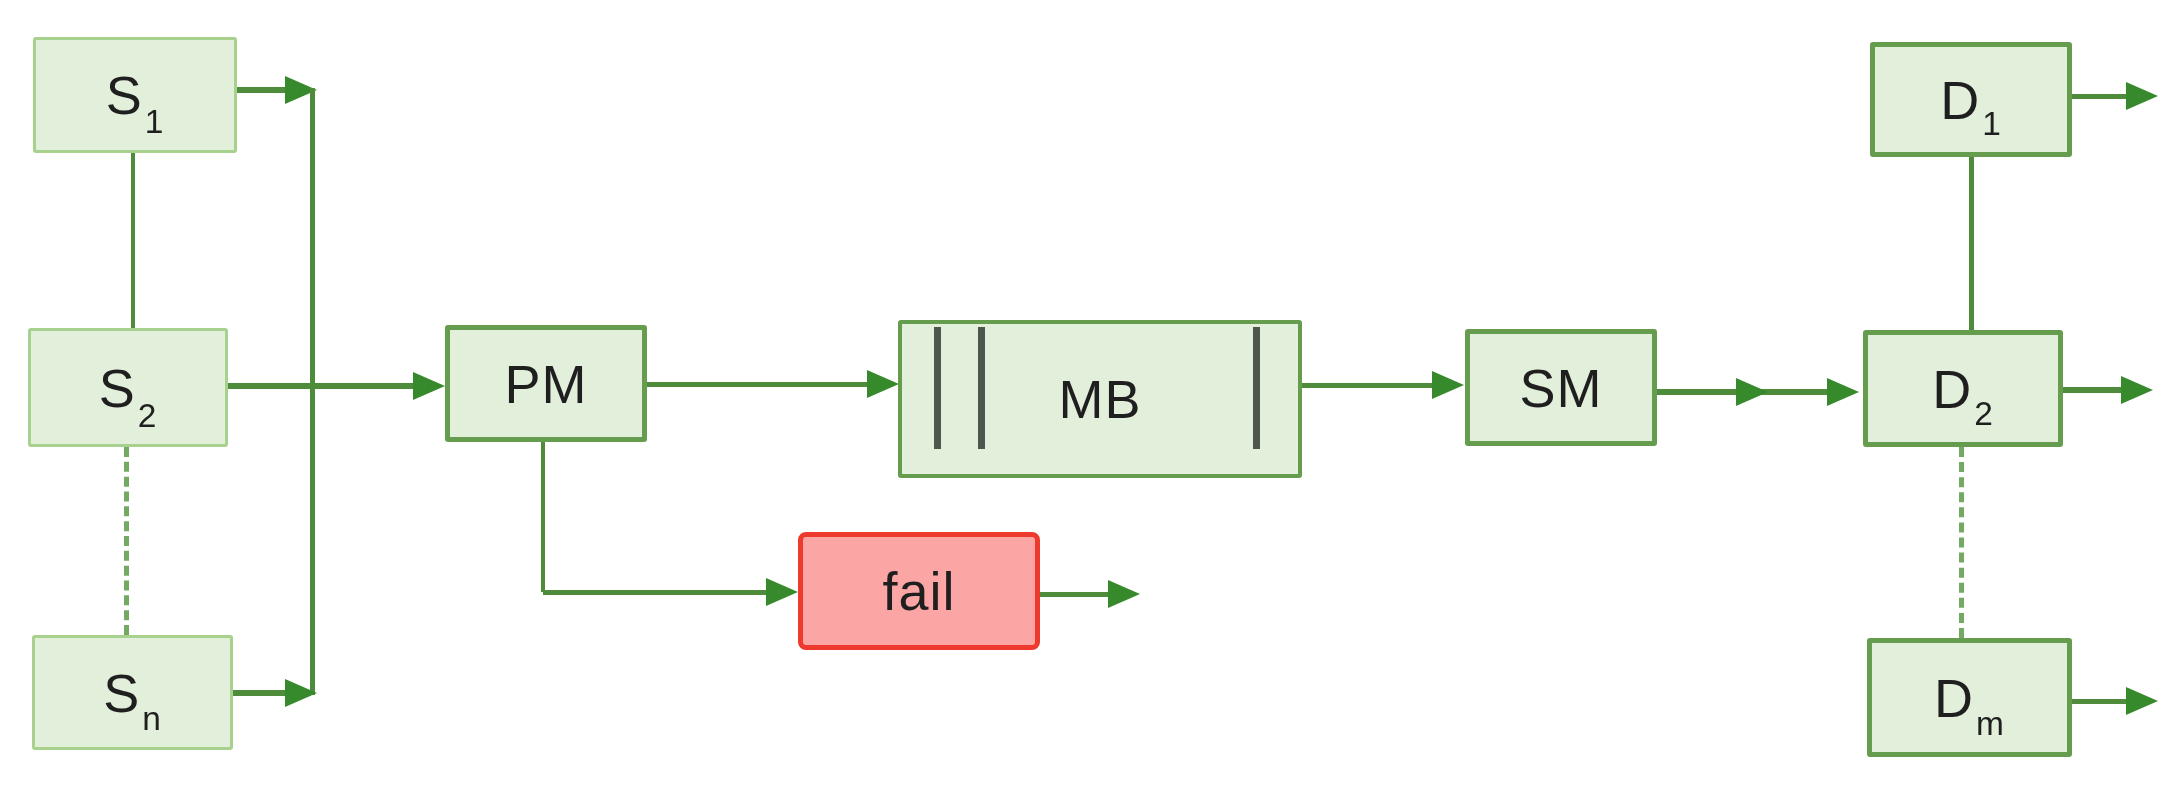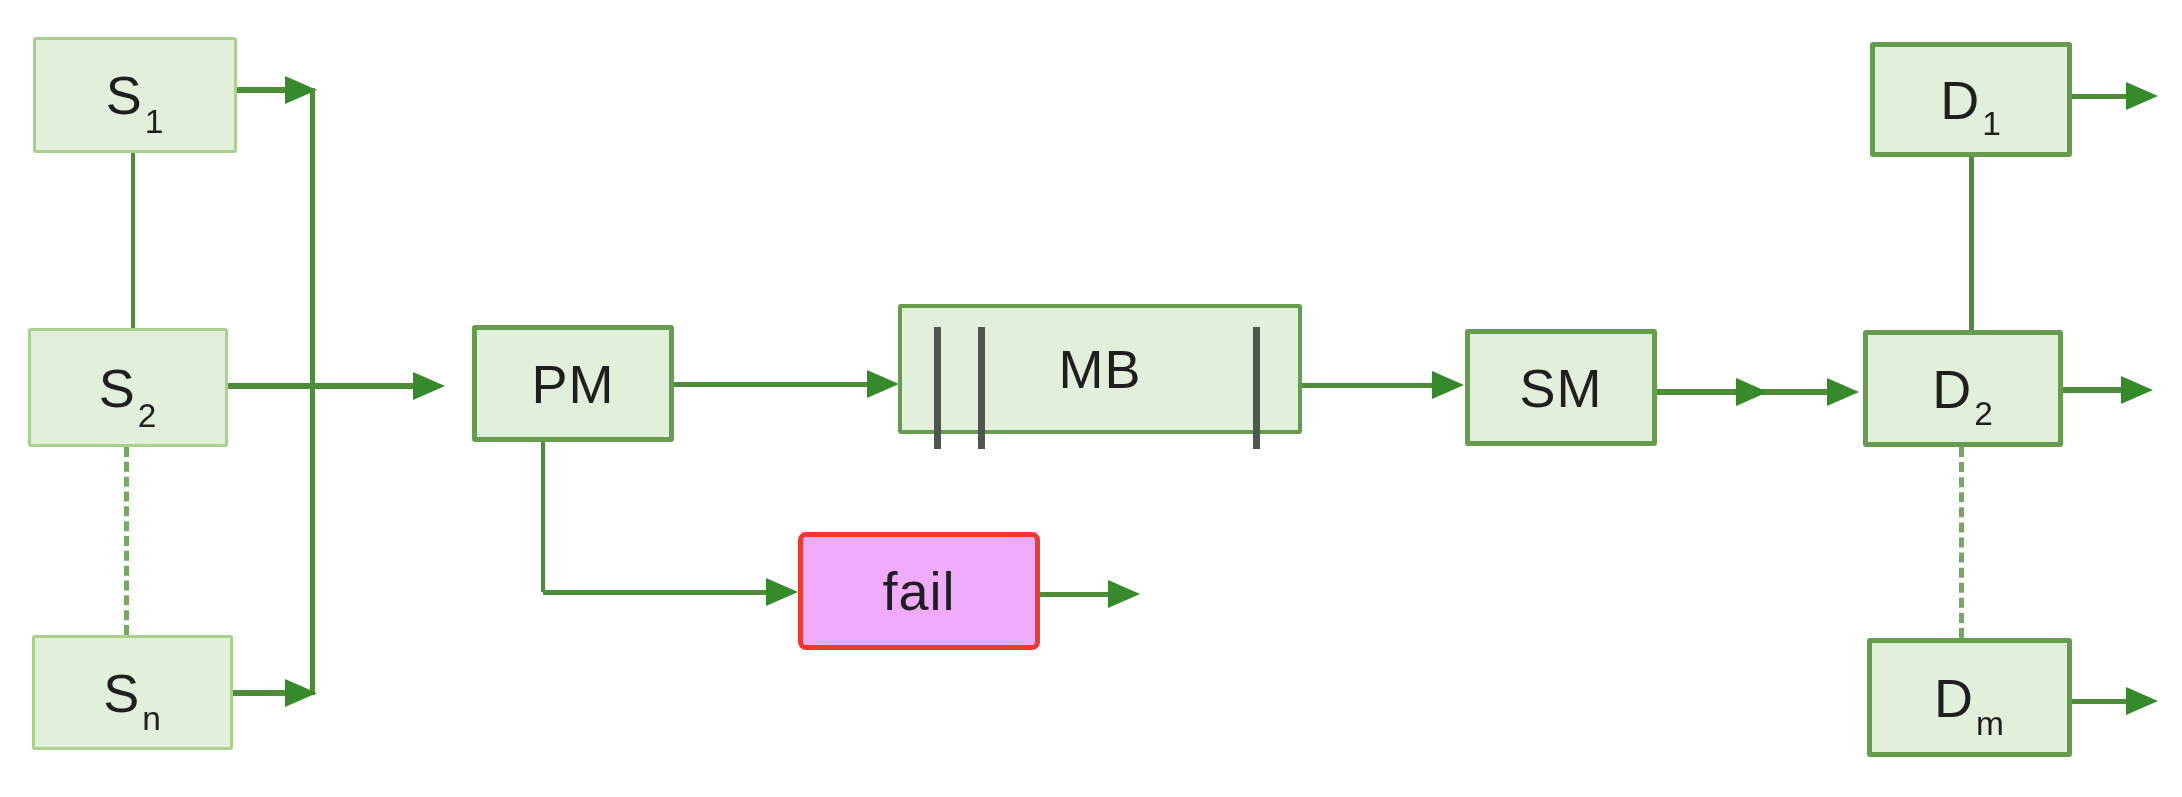--- a/index.html
+++ b/index.html
@@ -33,30 +33,30 @@
     align-self: flex-end;
     transform: translateY(-0.28em);
     margin-left: 2px;
   }
   .src  { border: 3px solid #a9d18e; }   
   .proc { border: 5px solid #669c4e; }   
 
   #node-s1 { left: 33px;   top: 37px;  width: 204px; height: 116px; }
   #node-s2 { left: 28px;   top: 328px; width: 200px; height: 119px; }
   #node-sn { left: 32px;   top: 635px; width: 201px; height: 115px; }
-  #node-pm { left: 445px;  top: 325px; width: 202px; height: 117px; margin-left: 27px; }
-  #node-mb { left: 898px;  top: 304px; width: 404px; height: 130px; border-width: 4px; text-align: right; }
+  #node-pm { left: 445px;  top: 325px; width: 202px; height: 117px; }
+  #node-mb { left: 898px;  top: 320px; width: 404px; height: 158px; border-width: 4px; text-align: right; }
   #node-sm { left: 1465px; top: 329px; width: 192px; height: 117px; text-align: center; }
   #node-d1 { left: 1870px; top: 42px;  width: 202px; height: 115px; }
   #node-d2 { left: 1863px; top: 330px; width: 200px; height: 117px; }
   #node-dm { left: 1867px; top: 638px; width: 205px; height: 119px; }
 
   #node-fail {
     left: 798px; top: 532px; width: 242px; height: 118px;
-    background: #f0abfc;
+    background: #fca5a5;
     border: 5px solid #ee3a2e;
     border-radius: 8px;
   }
 
   
   .queue-bar {
     position: absolute;
     width: 7px;
     height: 122px;
     top: 327px;

